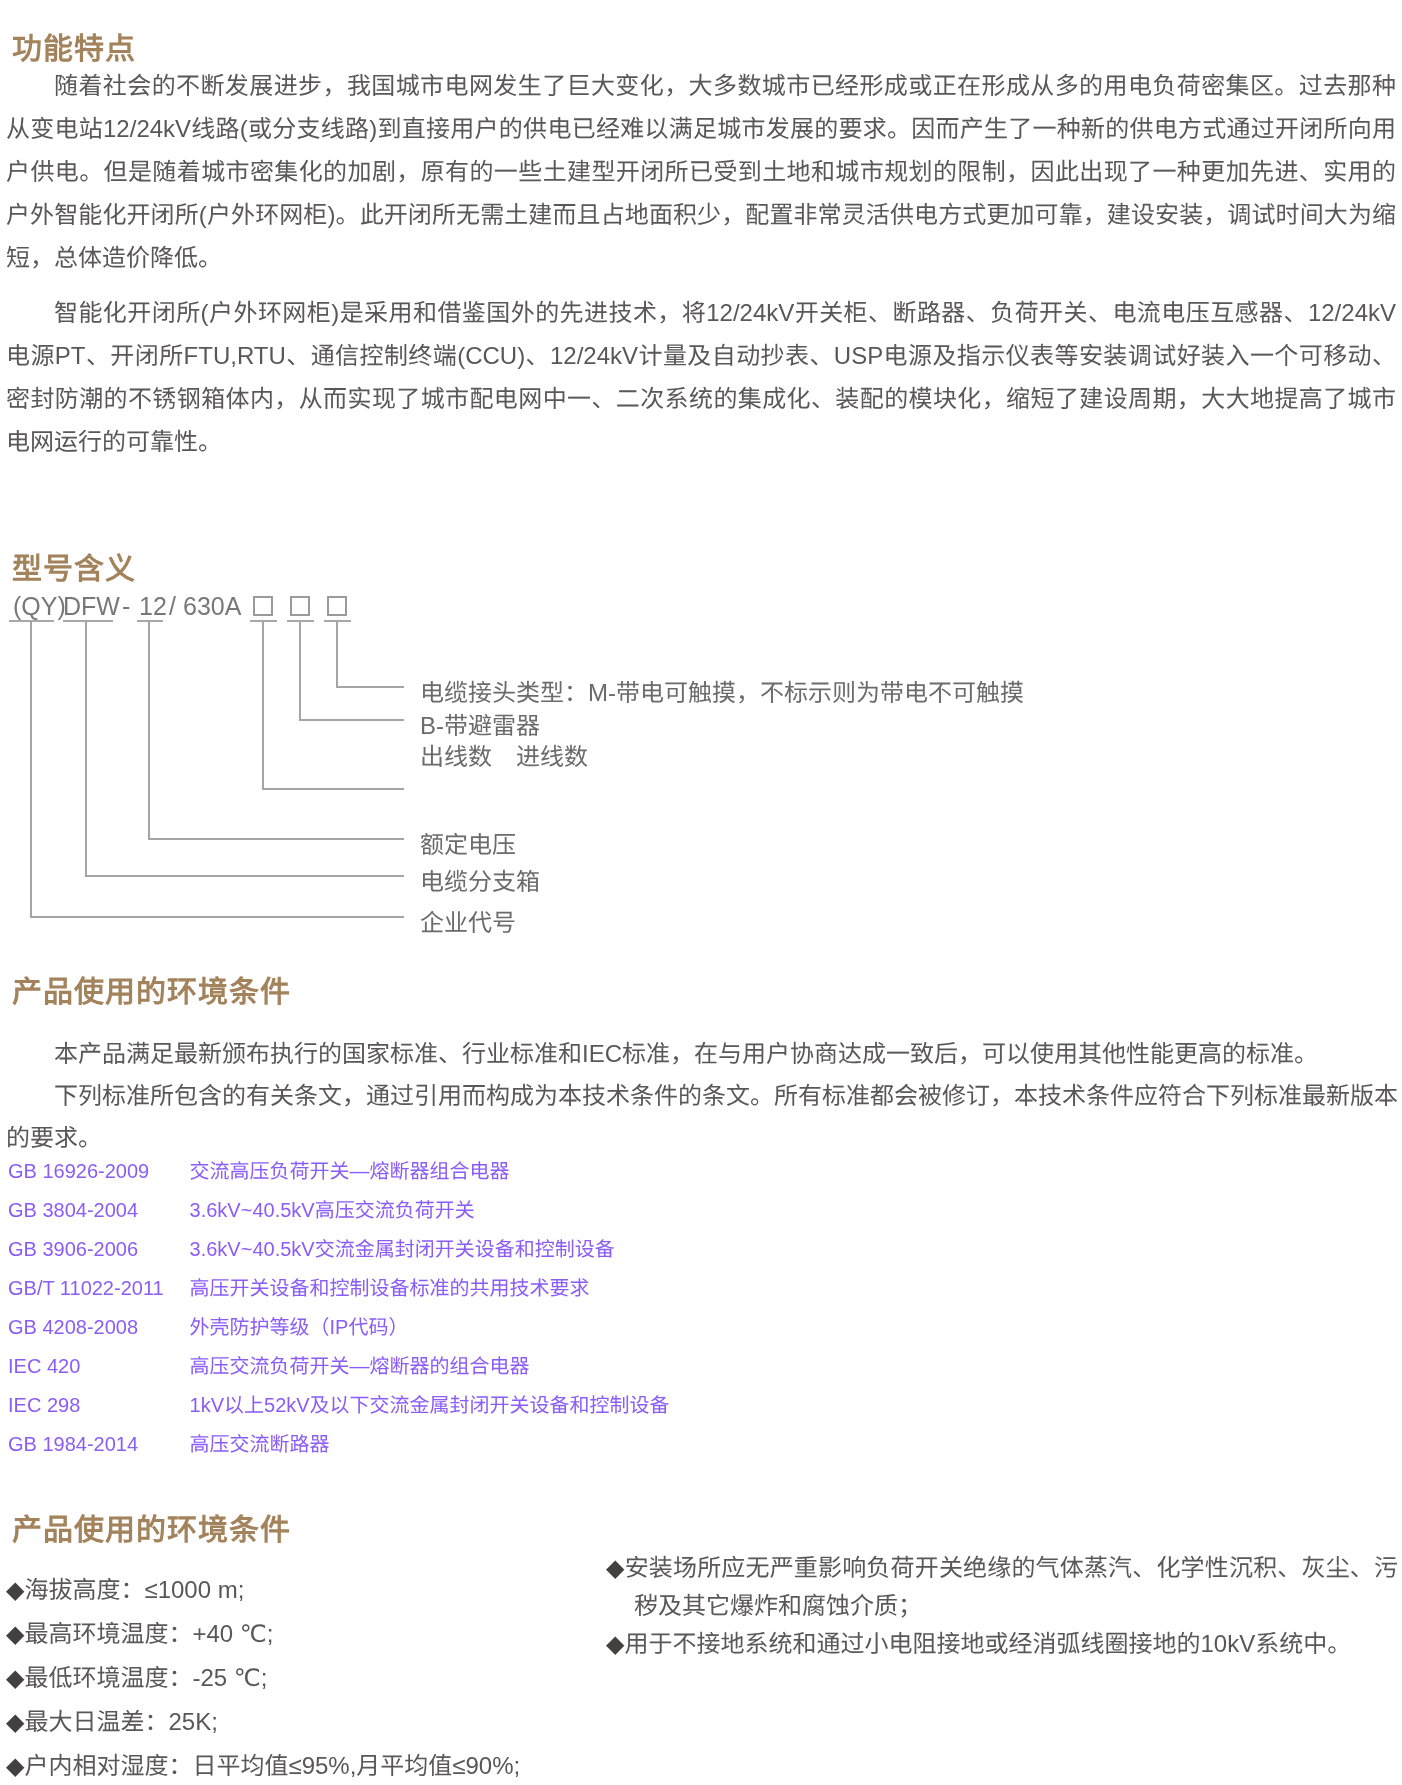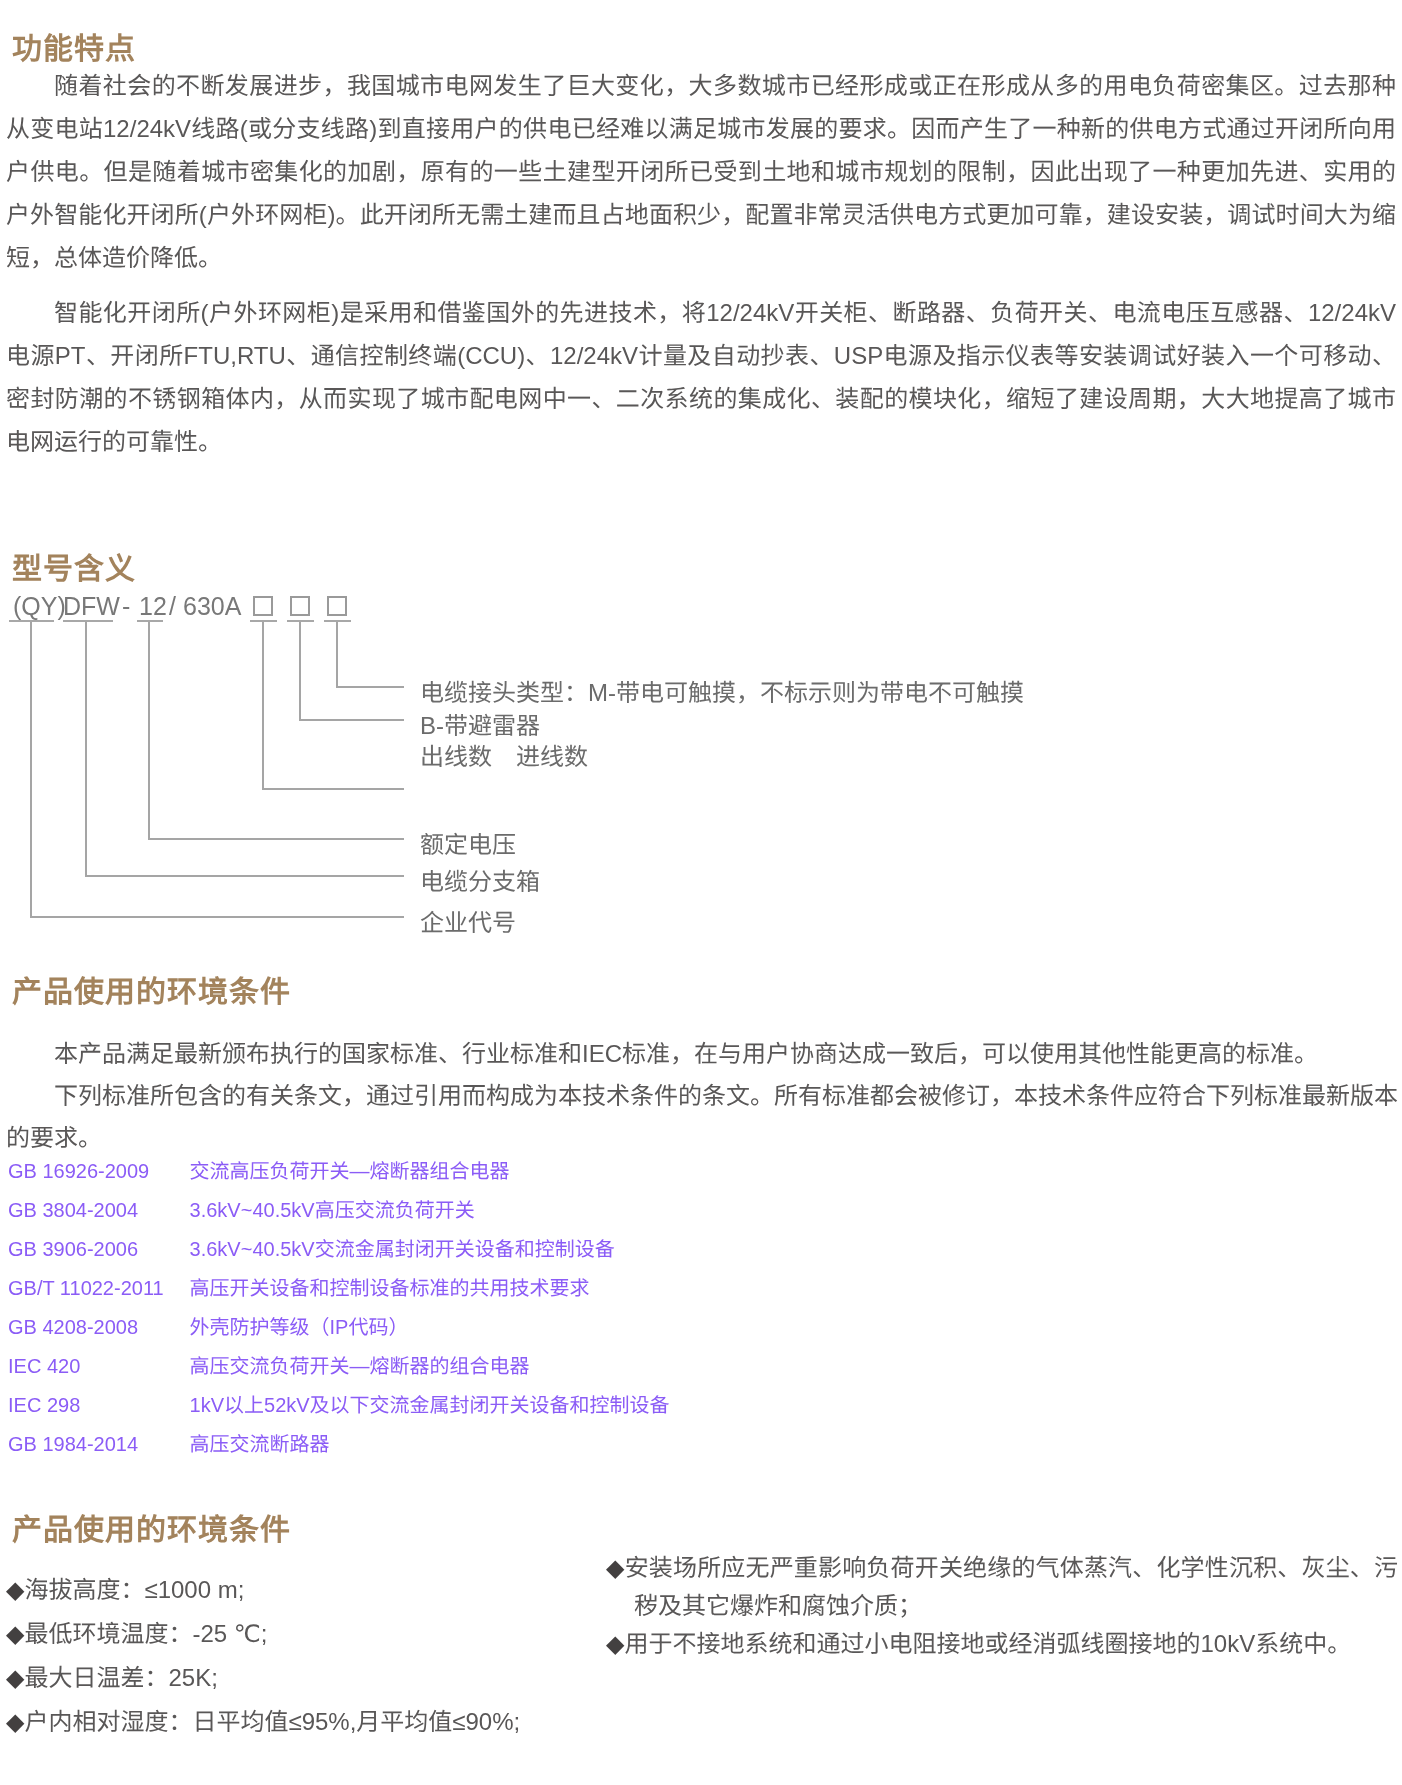--- a/index.html
+++ b/index.html
@@ -142,20 +142,23 @@
     </div>
   </div>
 
   <h2 class="sec-heading" style="top:1501px;">产品使用的环境条件</h2>
 
   <div class="env-left" style="top:1568px;">
     <div class="bullet-row">
       <span class="diamond">◆</span><span>海拔高度：≤1000 m;</span>
     </div>
     <div class="bullet-row">
+      <span class="diamond">◆</span><span>最高环境温度：+40 ℃;</span>
+    </div>
+    <div class="bullet-row">
       <span class="diamond">◆</span><span>最低环境温度：-25 ℃;</span>
     </div>
     <div class="bullet-row">
       <span class="diamond">◆</span><span>最大日温差：25K;</span>
     </div>
     <div class="bullet-row">
       <span class="diamond">◆</span><span>户内相对湿度：日平均值≤95%,月平均值≤90%;</span>
     </div>
   </div>
 

